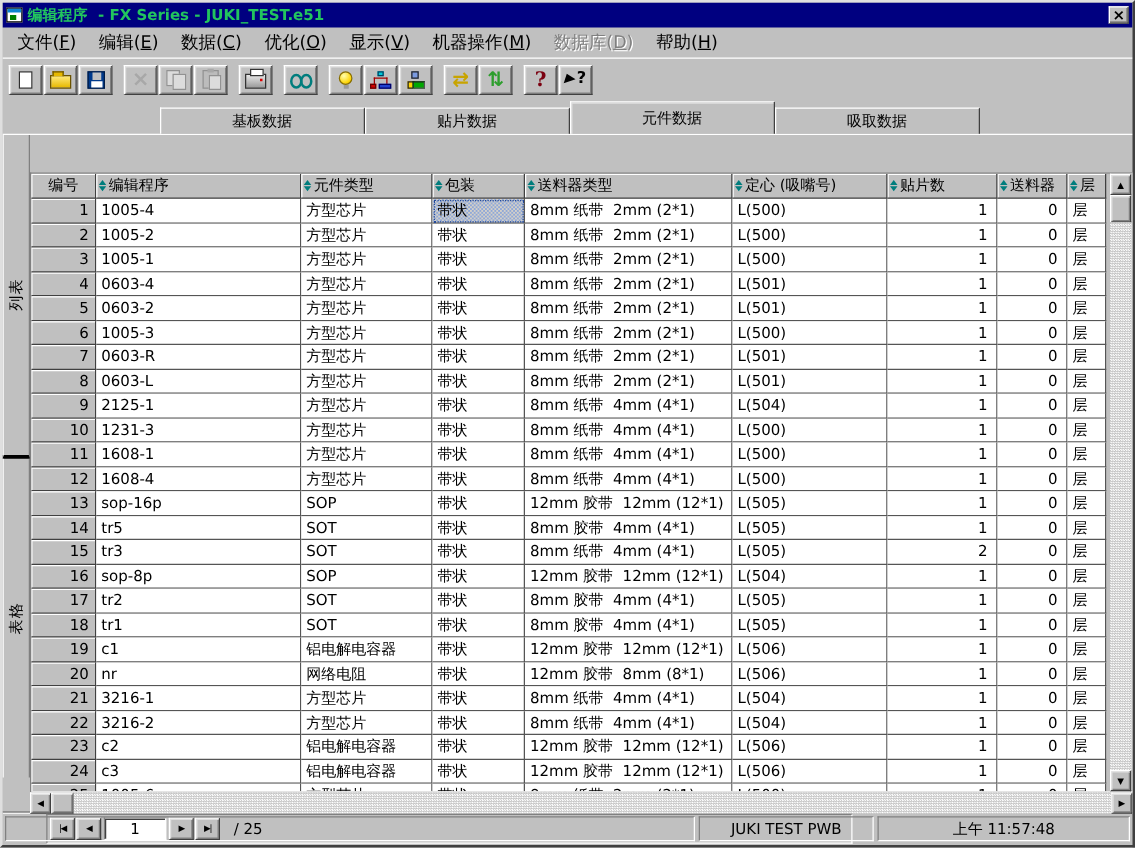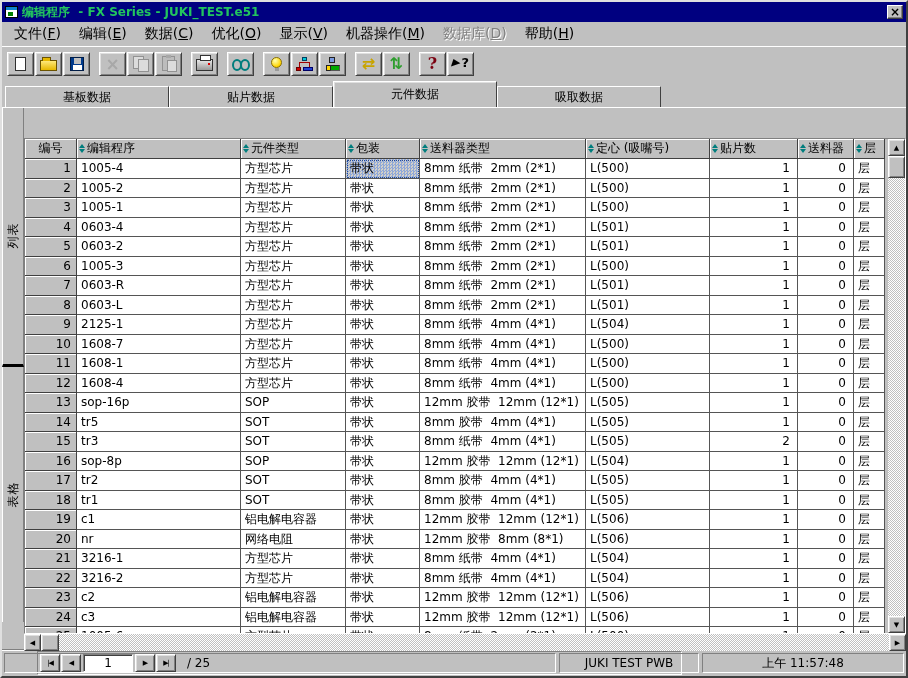--- a/index.html
+++ b/index.html
@@ -62,21 +62,21 @@
   .cb.a{top:0;left:4px;background:#7a9ae0;}
   .cb.b{bottom:0;left:1px;background:#ffd400;}
   .cb.c{bottom:0;right:1px;background:#00a800;}
   .i-swaph::before{content:"⇄";font-weight:bold;font-size:16px;color:#c8a400;line-height:14px;}
   .i-swapv::before{content:"⇅";font-weight:bold;font-size:16px;color:#2e9e2e;line-height:14px;}
   .i-help::before{content:"?";font-weight:bold;font-size:16px;color:#7b0010;font-family:"DejaVu Serif",serif;line-height:14px;}
   .i-ctx{position:relative;width:17px;height:14px;}
   .i-ctx::after{content:"?";position:absolute;right:0;top:0;font-weight:bold;font-size:13px;color:#000;line-height:12px;}
   .ptr{position:absolute;left:0;top:3px;width:0;height:0;border-left:8px solid #000;border-bottom:6px solid transparent;border-top:2px solid transparent;transform:rotate(18deg);}
   
-  .tabrow{height:27px;display:flex;align-items:flex-end;padding-left:3px;position:relative;}
+  .tabrow{height:27px;display:flex;align-items:flex-end;padding-left:3px;position:relative;justify-content:center;}
   .tab{width:164px;height:21px;line-height:20px;text-align:center;background:#c0c0c0;
     border-top:1px solid #fff;border-left:1px solid #fff;border-right:1px solid #404040;}
   .tab.active{height:26px;line-height:25px;position:relative;z-index:3;box-shadow:inset 1px 1px 0 #dfdfdf;}
   
   .main{display:flex;height:542px;border-top:1px solid #fff;}
   .sidetabs{width:22px;height:514px;display:flex;flex-direction:column;flex:0 0 auto;}
   .stab{flex:1;display:flex;align-items:center;justify-content:center;border-right:1px solid #808080;border-left:1px solid #fff;}
   .stab.divided{border-bottom:3px solid #000;}
   .stab span{transform:rotate(-90deg);white-space:nowrap;letter-spacing:1px;}
   .content{flex:1;display:flex;flex-direction:column;min-width:0;}
@@ -386,21 +386,21 @@
                 <div class="c">方型芯片</div>
                 <div class="c">带状</div>
                 <div class="c">8mm 纸带  4mm (4*1)</div>
                 <div class="c">L(504)</div>
                 <div class="c num">1</div>
                 <div class="c num">0</div>
                 <div class="c">层</div>
               </div>
               <div class="grow">
                 <div class="c rn">10</div>
-                <div class="c">1608-7</div>
+                <div class="c">1231-3</div>
                 <div class="c">方型芯片</div>
                 <div class="c">带状</div>
                 <div class="c">8mm 纸带  4mm (4*1)</div>
                 <div class="c">L(500)</div>
                 <div class="c num">1</div>
                 <div class="c num">0</div>
                 <div class="c">层</div>
               </div>
               <div class="grow">
                 <div class="c rn">11</div>

